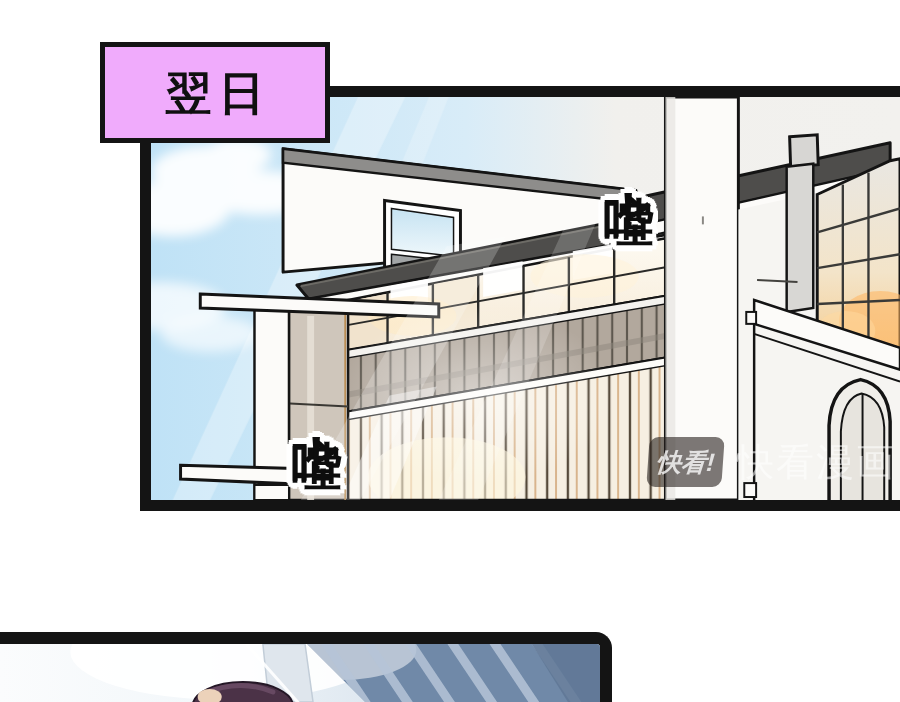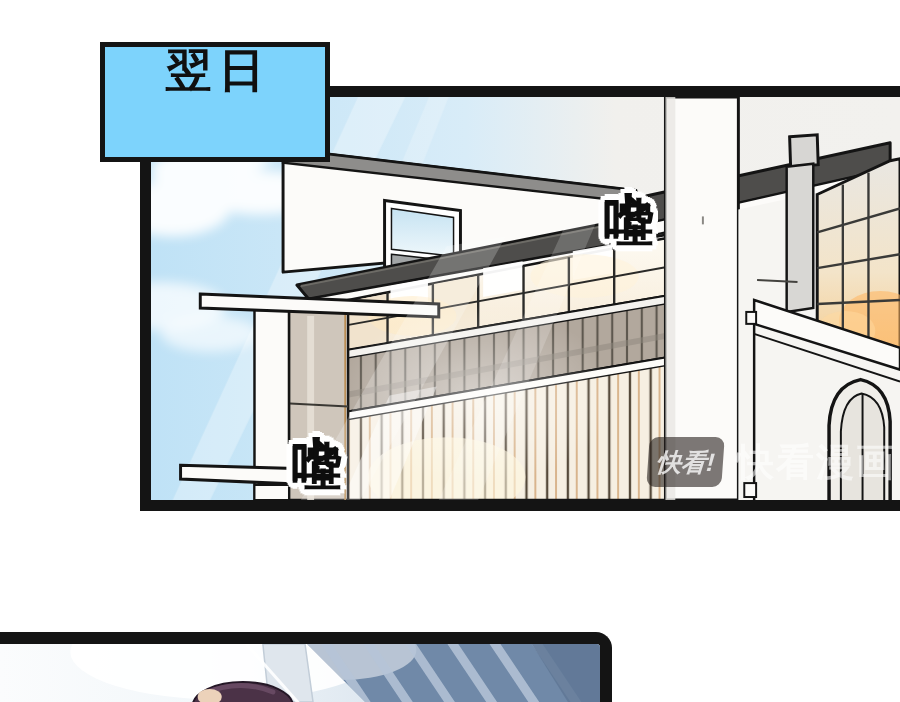--- a/index.html
+++ b/index.html
@@ -11,40 +11,40 @@
   *{margin:0;padding:0;box-sizing:border-box}
   html,body{width:900px;height:702px;overflow:hidden;background:#fff;
     font-family:"Liberation Sans","DejaVu Sans",sans-serif;position:relative}
   .panel{position:absolute;background:#fff}
   #main-panel{left:140px;top:86px;width:760px;height:425px;
     border:11px solid var(--ink);border-right:none;overflow:hidden}
   #bottom-panel{left:0;top:632px;width:612px;height:70px;
     border:12px solid var(--ink);border-left:none;border-bottom:none;
     border-top-right-radius:16px;overflow:hidden}
   #main-panel svg,#bottom-panel svg{display:block;width:100%;height:100%}
-  #caption-box{position:absolute;left:100px;top:42px;width:230px;height:120px;
-    background:#7dd3fc;border:5px solid var(--ink);display:flex;
+  #caption-box{position:absolute;left:100px;top:42px;width:230px;height:101px;
+    background:#f0abfc;border:5px solid var(--ink);display:flex;align-items:center;
     justify-content:center;z-index:5}
   #caption-box span{font-size:46px;font-weight:600;color:#101010;letter-spacing:7px;
     text-indent:7px;line-height:1}
   .sfx{position:absolute;writing-mode:vertical-rl;text-orientation:upright;
     font-size:50px;font-weight:700;color:#0d0d0d;line-height:1;letter-spacing:2px;
     z-index:6;
     text-shadow:-4px -4px 0 #fff,4px -4px 0 #fff,-4px 4px 0 #fff,4px 4px 0 #fff,
       -6px 0 0 #fff,6px 0 0 #fff,0 -6px 0 #fff,0 6px 0 #fff,
       -5px 2px 0 #fff,5px -2px 0 #fff,-2px 5px 0 #fff,2px -5px 0 #fff}
   #sfx-top-right{left:604px;top:154px}
   #sfx-bottom-left{left:292px;top:398px}
   #watermark{position:absolute;left:648px;top:437px;height:50px;display:flex;
     align-items:center;z-index:7}
   #watermark-logo{width:75px;height:50px;background:rgba(38,32,29,0.60);
     border-radius:9px;display:flex;align-items:center;justify-content:center;
     color:rgba(255,255,255,0.78);font-size:25px;font-weight:800;font-style:italic;
     transform:skewX(-4deg)}
-  #watermark-brand{margin-left:13px;font-size:38px;font-weight:700;
+  #watermark-brand{margin-left:13px;font-size:38px;font-weight:400;
     color:rgba(255,255,255,0.55);letter-spacing:2px;line-height:50px}
   .s-ink{stroke:var(--ink)}
   .f-roof{fill:var(--roof-dark)} .f-wall{fill:var(--wall-white)}
   .f-taupe{fill:var(--balcony-taupe)} .f-scraper{fill:var(--scraper-blue)}
   .f-hair{fill:var(--hair-dark)}
 </style>
 </head>
 <body>
 
 <div id="main-panel" class="panel">

